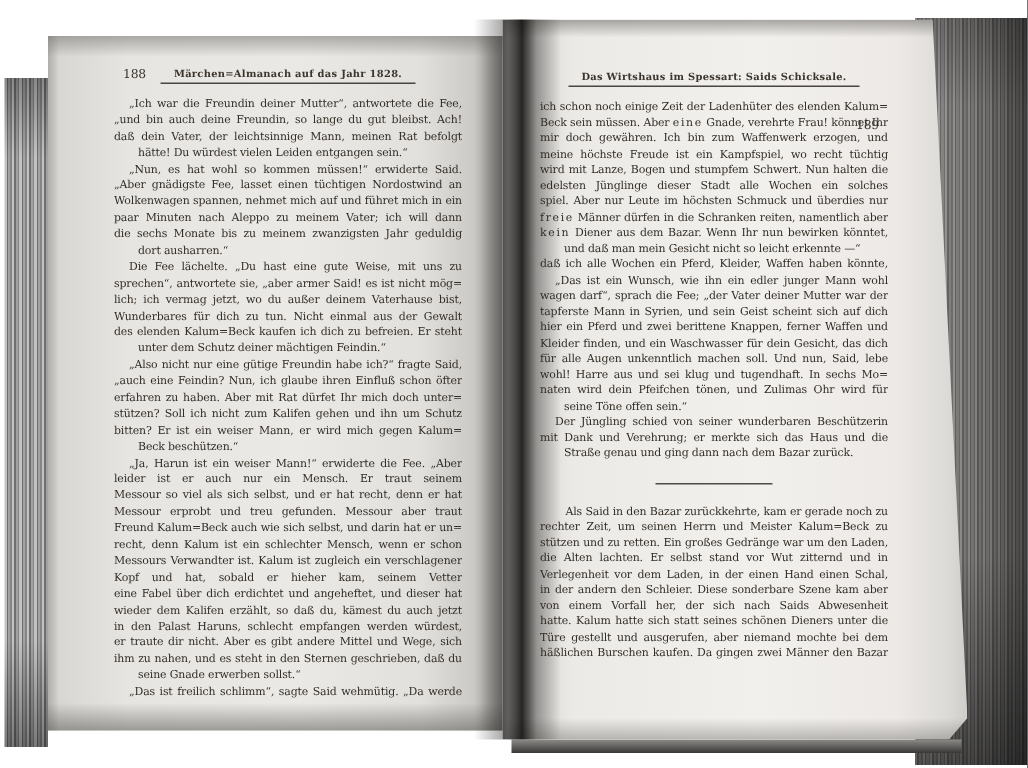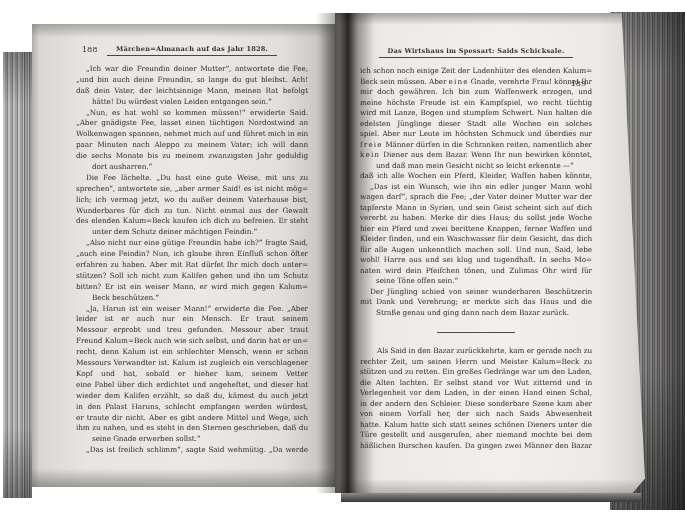--- a/index.html
+++ b/index.html
@@ -84,20 +84,21 @@
         <div class="line"><span class="ltext">des elenden Kalum=Beck kaufen ich dich zu befreien.  Er steht</span></div>
         <div class="line pend"><span class="ltext">unter dem Schutz deiner mächtigen Feindin.“</span></div>
         <div class="line ind"><span class="ltext">„Also nicht nur eine gütige Freundin habe ich?“ fragte Said,</span></div>
         <div class="line"><span class="ltext">„auch eine Feindin?  Nun, ich glaube ihren Einfluß schon öfter</span></div>
         <div class="line"><span class="ltext">erfahren zu haben.  Aber mit Rat dürfet Ihr mich doch unter=</span></div>
         <div class="line"><span class="ltext">stützen?  Soll ich nicht zum Kalifen gehen und ihn um Schutz</span></div>
         <div class="line"><span class="ltext">bitten?  Er ist ein weiser Mann, er wird mich gegen Kalum=</span></div>
         <div class="line pend"><span class="ltext">Beck beschützen.“</span></div>
         <div class="line ind"><span class="ltext">„Ja, Harun ist ein weiser Mann!“ erwiderte die Fee.  „Aber</span></div>
         <div class="line"><span class="ltext">leider ist er auch nur ein Mensch. Er traut seinem Großkämmerer</span></div>
+        <div class="line"><span class="ltext">Messour so viel als sich selbst, und er hat recht, denn er hat</span></div>
         <div class="line"><span class="ltext">Messour erprobt und treu gefunden.  Messour aber traut deinem</span></div>
         <div class="line"><span class="ltext">Freund Kalum=Beck auch wie sich selbst, und darin hat er un=</span></div>
         <div class="line"><span class="ltext">recht, denn Kalum ist ein schlechter Mensch, wenn er schon</span></div>
         <div class="line"><span class="ltext">Messours Verwandter ist.  Kalum ist zugleich ein verschlagener</span></div>
         <div class="line"><span class="ltext">Kopf und hat, sobald er hieher kam, seinem Vetter Großkämmerer</span></div>
         <div class="line"><span class="ltext">eine Fabel über dich erdichtet und angeheftet, und dieser hat sie</span></div>
         <div class="line"><span class="ltext">wieder dem Kalifen erzählt, so daß du, kämest du auch jetzt gleich</span></div>
         <div class="line"><span class="ltext">in den Palast Haruns, schlecht empfangen werden würdest, denn</span></div>
         <div class="line"><span class="ltext">er traute dir nicht.  Aber es gibt andere Mittel und Wege, sich</span></div>
         <div class="line"><span class="ltext">ihm zu nahen, und es steht in den Sternen geschrieben, daß du</span></div>
@@ -119,21 +120,20 @@
         <div class="line"><span class="ltext">wird mit Lanze, Bogen und stumpfem Schwert.  Nun halten die</span></div>
         <div class="line"><span class="ltext">edelsten Jünglinge dieser Stadt alle Wochen ein solches Kampf=</span></div>
         <div class="line"><span class="ltext">spiel.  Aber nur Leute im höchsten Schmuck und überdies nur</span></div>
         <div class="line"><span class="ltext"><span class="sperr">freie</span><span> Männer dürfen in die Schranken reiten, namentlich aber</span></span></div>
         <div class="line"><span class="ltext"><span class="sperr">kein</span><span> Diener aus dem Bazar.  Wenn Ihr nun bewirken könntet,</span></span></div>
         <div class="line pend"><span class="ltext">und daß man mein Gesicht nicht so leicht erkennte —“</span></div>
         <div class="line"><span class="ltext">daß ich alle Wochen ein Pferd, Kleider, Waffen haben könnte,</span></div>
         <div class="line ind"><span class="ltext">„Das ist ein Wunsch, wie ihn ein edler junger Mann wohl</span></div>
         <div class="line"><span class="ltext">wagen darf“, sprach die Fee; „der Vater deiner Mutter war der</span></div>
         <div class="line"><span class="ltext">tapferste Mann in Syrien, und sein Geist scheint sich auf dich</span></div>
-        <div class="line"><span class="ltext">vererbt zu haben.  Merke dir dies Haus; du sollst jede Woche</span></div>
         <div class="line"><span class="ltext">hier ein Pferd und zwei berittene Knappen, ferner Waffen und</span></div>
         <div class="line"><span class="ltext">Kleider finden, und ein Waschwasser für dein Gesicht, das dich</span></div>
         <div class="line"><span class="ltext">für alle Augen unkenntlich machen soll.  Und nun, Said, lebe</span></div>
         <div class="line"><span class="ltext">wohl!  Harre aus und sei klug und tugendhaft.  In sechs Mo=</span></div>
         <div class="line"><span class="ltext">naten wird dein Pfeifchen tönen, und Zulimas Ohr wird für</span></div>
         <div class="line pend"><span class="ltext">seine Töne offen sein.“</span></div>
         <div class="line ind"><span class="ltext">Der Jüngling schied von seiner wunderbaren Beschützerin</span></div>
         <div class="line"><span class="ltext">mit Dank und Verehrung; er merkte sich das Haus und die</span></div>
         <div class="line pend"><span class="ltext">Straße genau und ging dann nach dem Bazar zurück.</span></div>
         <div class="rule-block">

